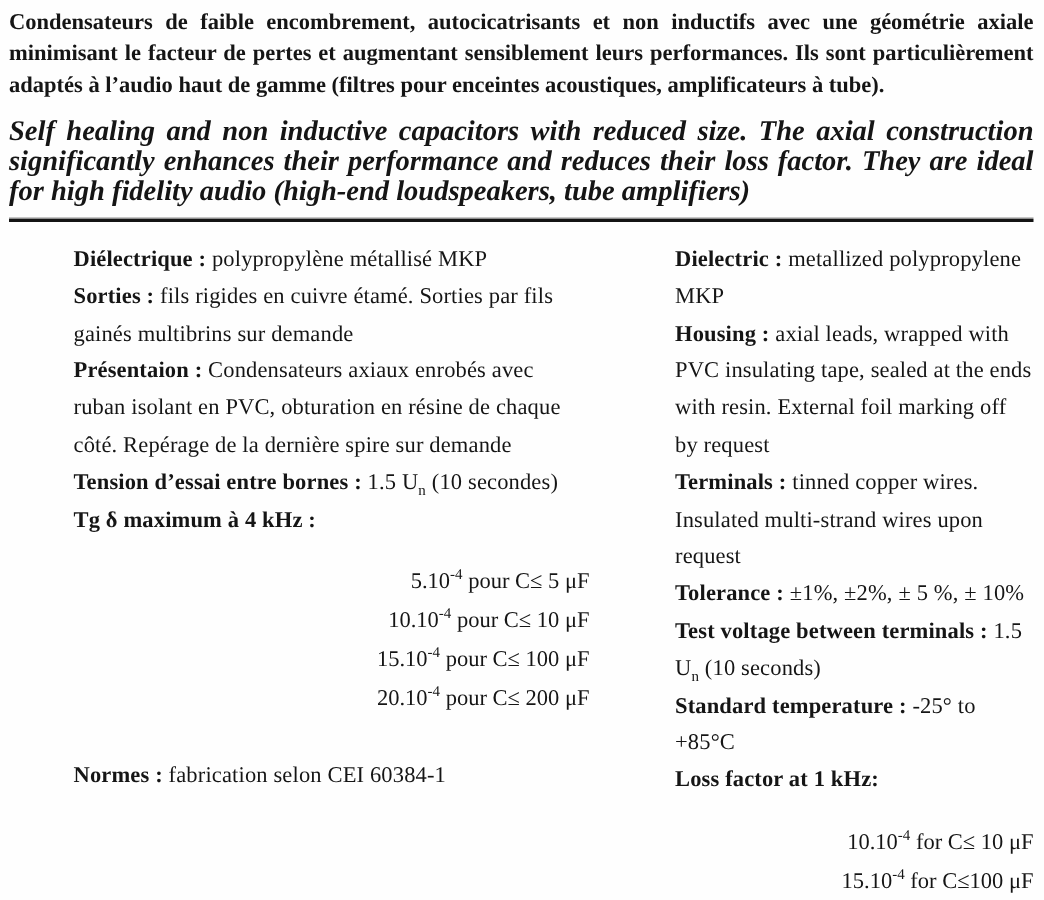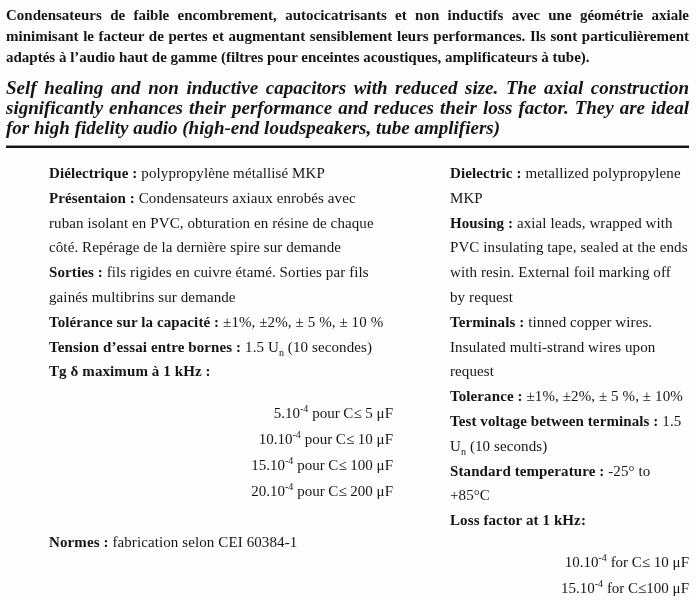--- a/index.html
+++ b/index.html
@@ -69,29 +69,27 @@
 
   <p class="intro-en">Self healing and non inductive capacitors with reduced size. The axial construction significantly enhances their performance  and reduces their loss factor. They are ideal for high fidelity audio (high-end loudspeakers, tube amplifiers)</p>
 
   <div class="rule"></div>
 
   <div class="columns">
 
     <div class="col col-left">
       <p class="spec"><span class="lbl">Diélectrique :</span>
         <span>polypropylène métallisé MKP</span></p>
+      <p class="spec"><span class="lbl">Sorties :</span>
+        <span>fils rigides en cuivre étamé. Sorties par fils gainés multibrins sur demande</span></p>
       <p class="spec"><span class="lbl">Présentaion :</span>
         <span>Condensateurs axiaux enrobés avec ruban isolant en PVC, obturation en résine de chaque côté. Repérage de la dernière spire sur demande</span></p>
-      <p class="spec"><span class="lbl">Sorties :</span>
-        <span>fils rigides en cuivre étamé. Sorties par fils gainés multibrins sur demande</span></p>
-      <p class="spec"><span class="lbl">Tolérance sur la capacité :</span>
-        <span>±1%, ±2%, ± 5 %, ± 10 %</span></p>
       <p class="spec"><span class="lbl">Tension d’essai entre bornes :</span>
         <span>1.5 U</span><sub>n</sub><span> (10 secondes)</span></p>
-      <p class="spec"><span class="lbl">Tg δ maximum à 1 kHz :</span></p>
+      <p class="spec"><span class="lbl">Tg δ maximum à 4 kHz :</span></p>
 
       <div class="loss-list">
         <p class="loss"><span>5.10</span><sup>-4</sup>
           <span>pour C≤ 5 μF</span></p>
         <p class="loss"><span>10.10</span><sup>-4</sup>
           <span>pour C≤ 10 μF</span></p>
         <p class="loss"><span>15.10</span><sup>-4</sup>
           <span>pour C≤ 100 μF</span></p>
         <p class="loss"><span>20.10</span><sup>-4</sup>
           <span>pour C≤ 200 μF</span></p>

